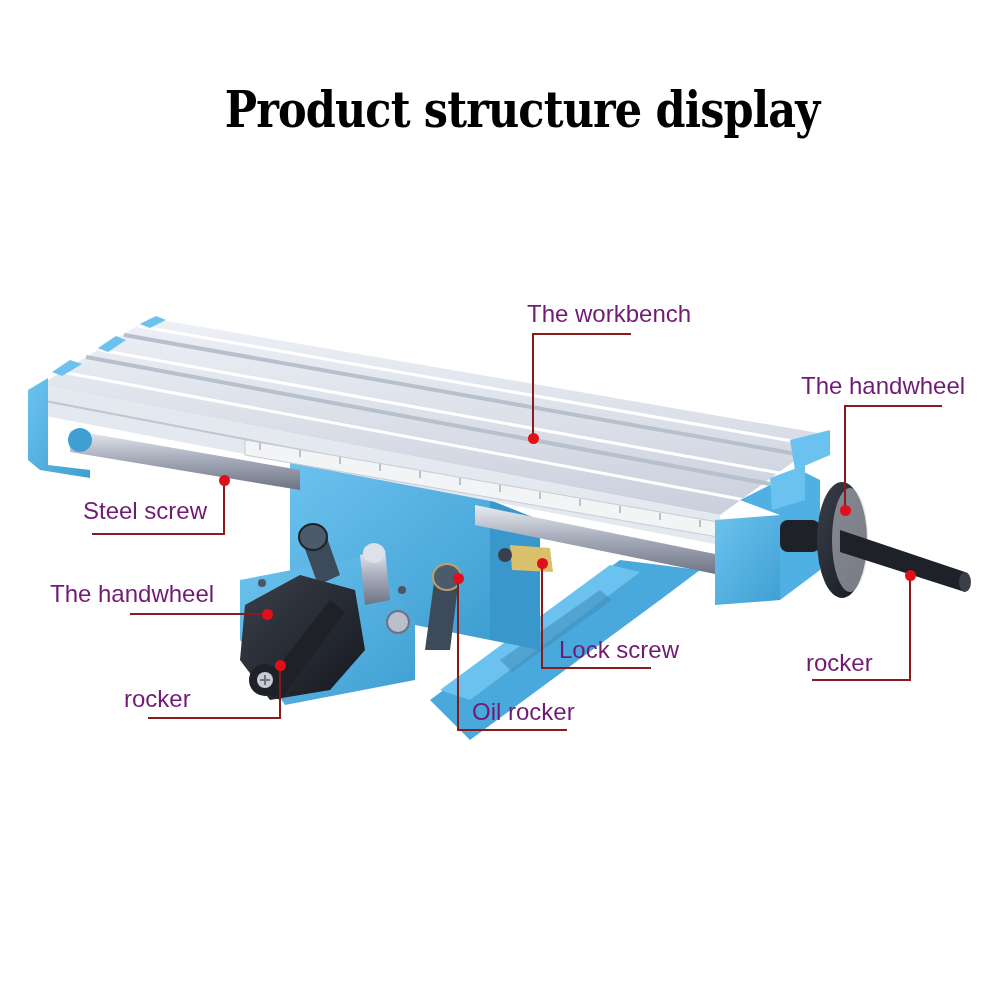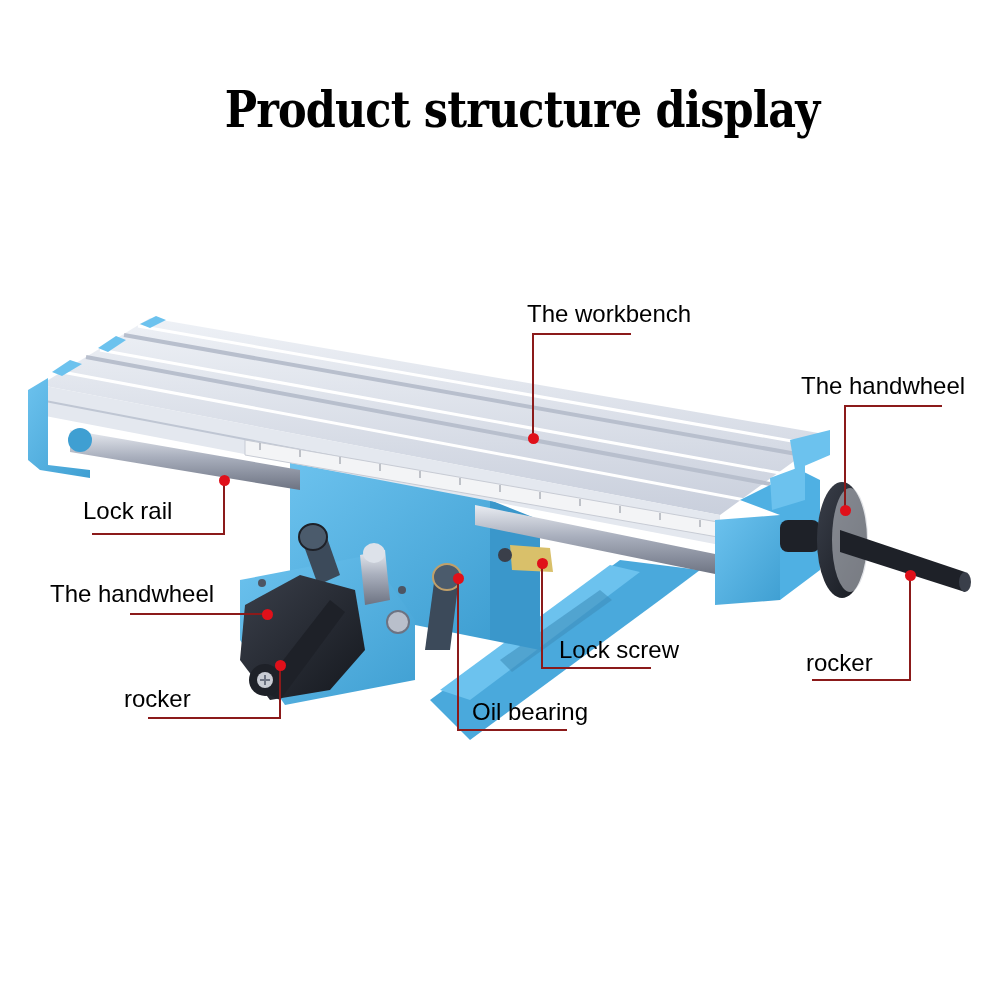--- a/index.html
+++ b/index.html
@@ -35,21 +35,21 @@
       position: absolute;
       left: 0;
       top: 0;
       width: 1000px;
       height: 1000px;
     }
     .label {
       position: absolute;
       font-family: "Liberation Sans", "DejaVu Sans", sans-serif;
       font-size: 24px;
-      color: #000000;
+      color: #701a75;
       white-space: nowrap;
       line-height: 1;
     }
     .leader {
       position: absolute;
       background: #8b1a1a;
     }
     .dot {
       position: absolute;
       width: 11px;
@@ -193,21 +193,21 @@
   <div class="label" style="left:527px;top:302px;">The workbench</div>
 
   <div class="leader" style="left:845px;top:405px;width:97px;height:2px;"></div>
   <div class="leader" style="left:844px;top:405px;width:2px;height:105px;"></div>
   <div class="dot" style="left:845px;top:510px;"></div>
   <div class="label" style="left:801px;top:374px;">The handwheel</div>
 
   <div class="leader" style="left:92px;top:533px;width:132px;height:2px;"></div>
   <div class="leader" style="left:223px;top:480px;width:2px;height:55px;"></div>
   <div class="dot" style="left:224px;top:480px;"></div>
-  <div class="label" style="left:83px;top:499px;">Lock rail</div>
+  <div class="label" style="left:83px;top:499px;">Steel screw</div>
 
   <div class="leader" style="left:130px;top:613px;width:137px;height:2px;"></div>
   <div class="dot" style="left:267px;top:614px;"></div>
   <div class="label" style="left:50px;top:582px;">The handwheel</div>
 
   <div class="leader" style="left:541px;top:563px;width:2px;height:106px;"></div>
   <div class="leader" style="left:541px;top:667px;width:110px;height:2px;"></div>
   <div class="dot" style="left:542px;top:563px;"></div>
   <div class="label" style="left:559px;top:638px;text-align:center;">Lock screw</div>
 
@@ -217,15 +217,15 @@
   <div class="label" style="left:806px;top:651px;">rocker</div>
 
   <div class="leader" style="left:279px;top:665px;width:2px;height:54px;"></div>
   <div class="leader" style="left:148px;top:717px;width:133px;height:2px;"></div>
   <div class="dot" style="left:280px;top:665px;"></div>
   <div class="label" style="left:124px;top:687px;">rocker</div>
 
   <div class="leader" style="left:457px;top:578px;width:2px;height:153px;"></div>
   <div class="leader" style="left:457px;top:729px;width:110px;height:2px;"></div>
   <div class="dot" style="left:458px;top:578px;"></div>
-  <div class="label" style="left:472px;top:700px;">Oil bearing</div>
+  <div class="label" style="left:472px;top:700px;">Oil rocker</div>
 
 </div>
 
 </body></html>

